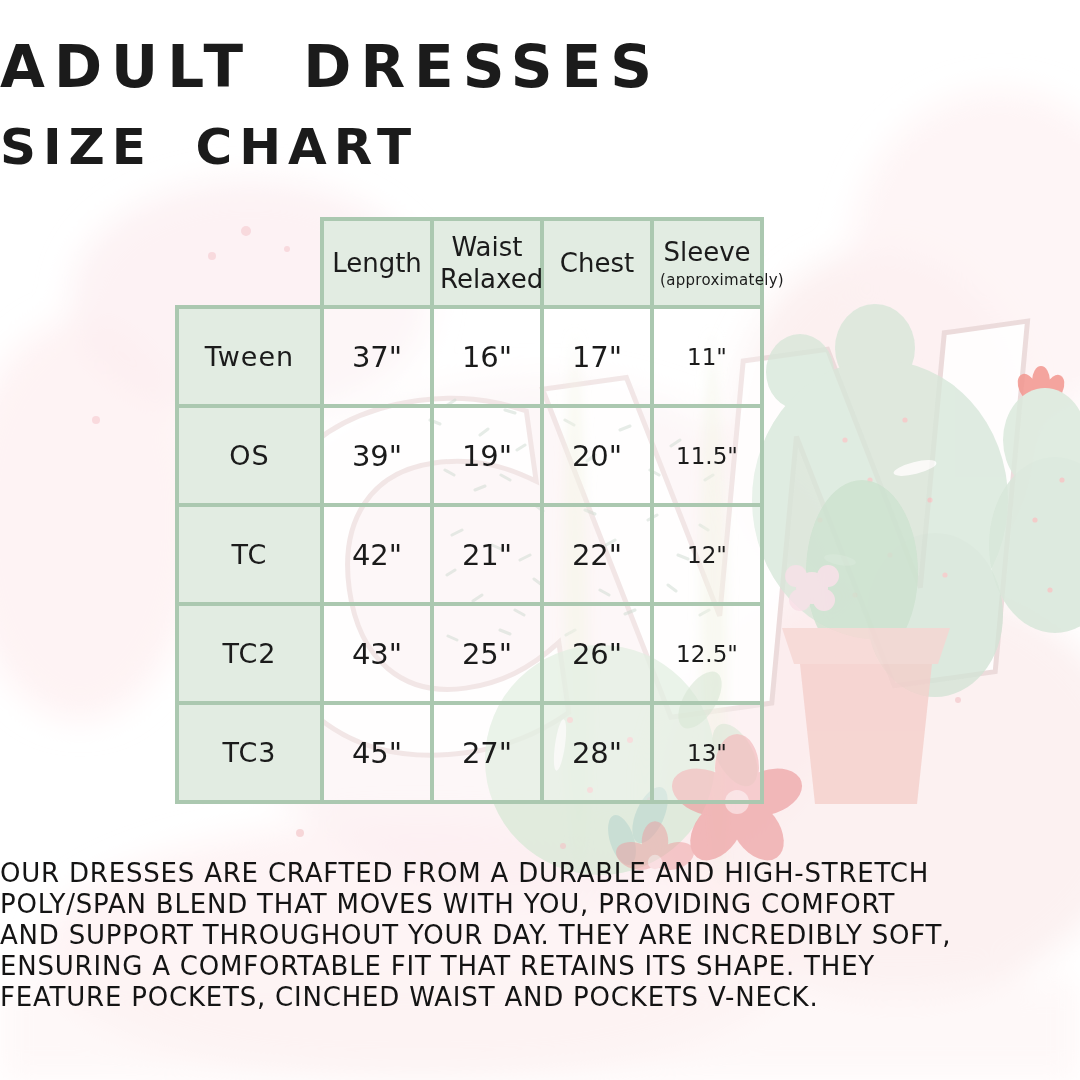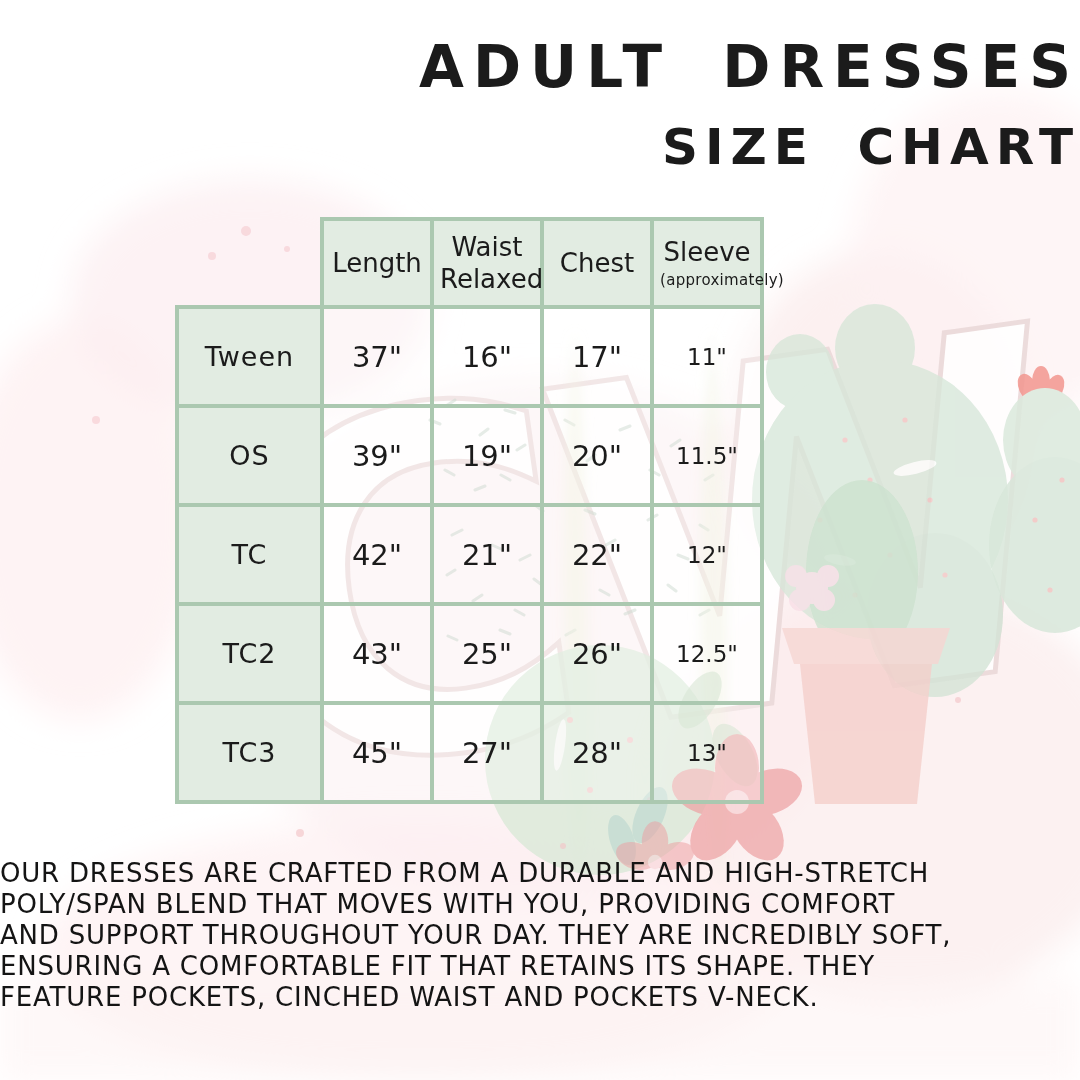--- a/index.html
+++ b/index.html
@@ -17,21 +17,21 @@
     position: absolute;
     inset: 0;
     pointer-events: none;
   }
   
   .title-block {
     position: absolute;
     top: 36px;
     left: 0;
     width: 100%;
-    text-align: right;
+    text-align: left;
     line-height: 1.1;
   }
   .title-line1 {
     font-size: 58px;
     font-weight: 700;
     letter-spacing: 9px;
     word-spacing: 22px;
   }
   .title-line2 {
     font-size: 50px;

